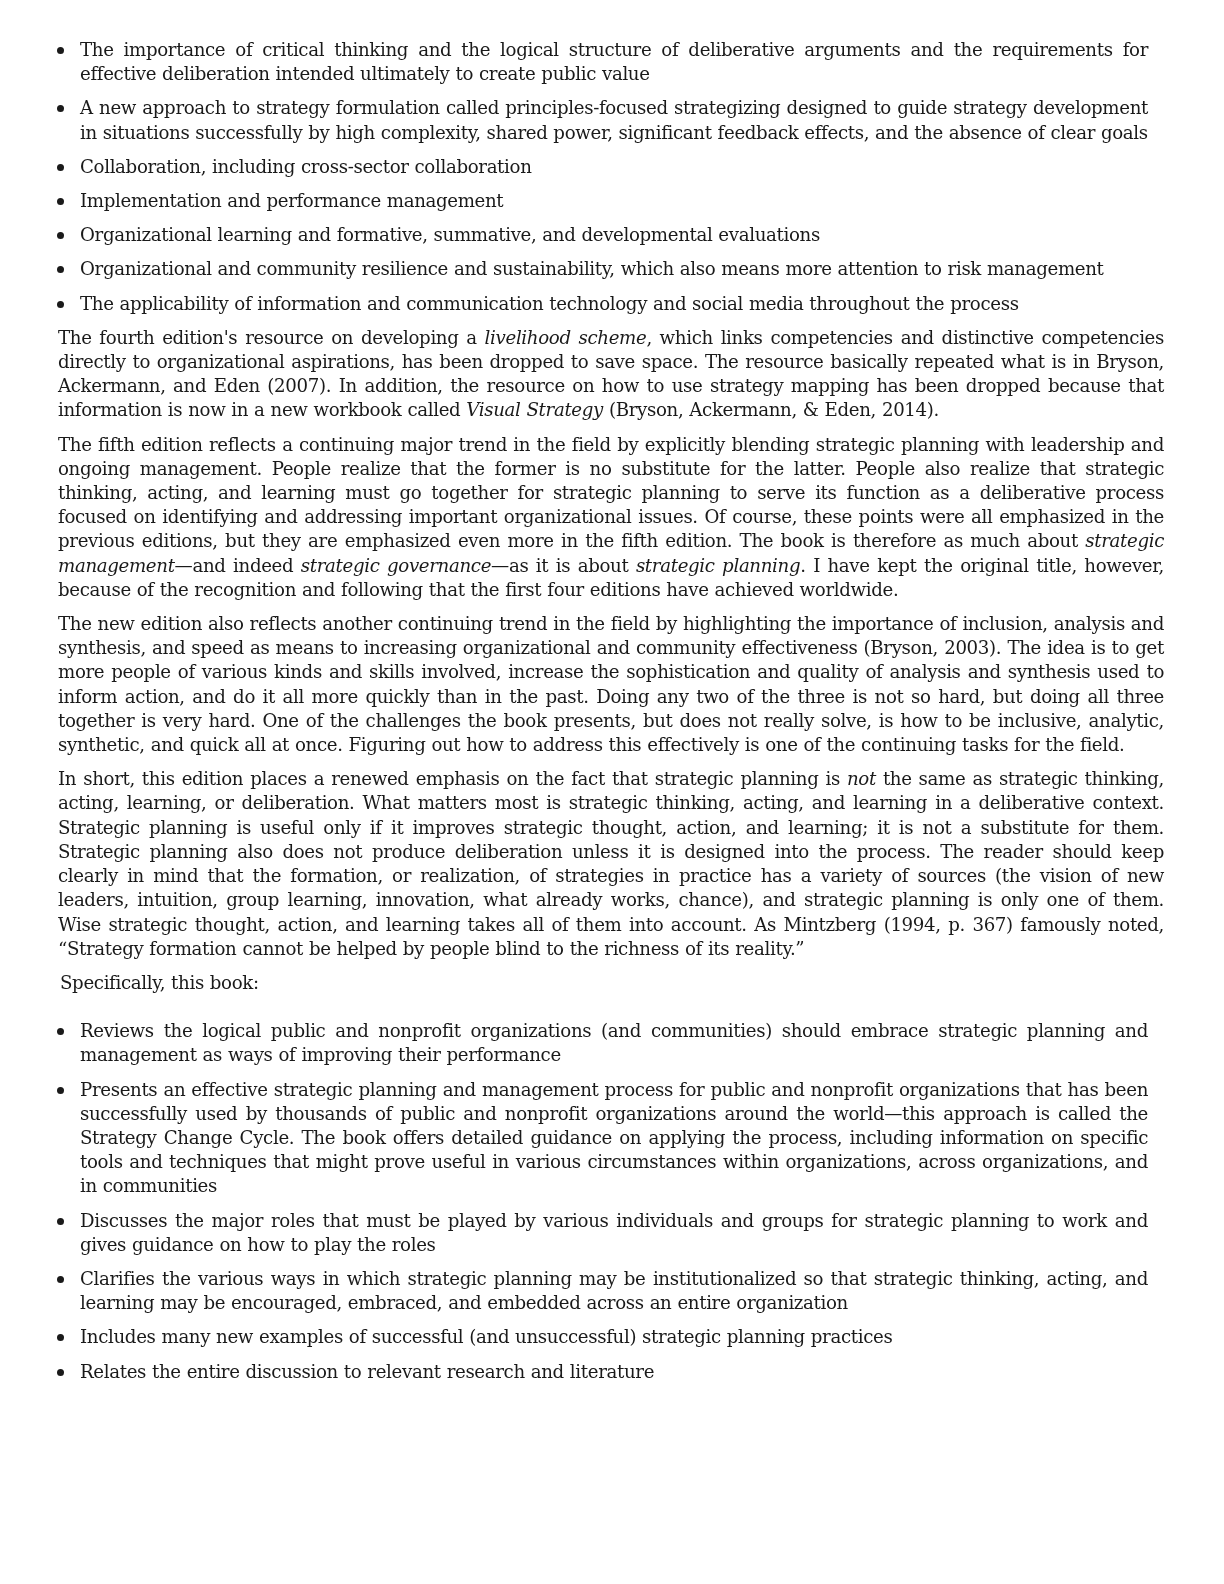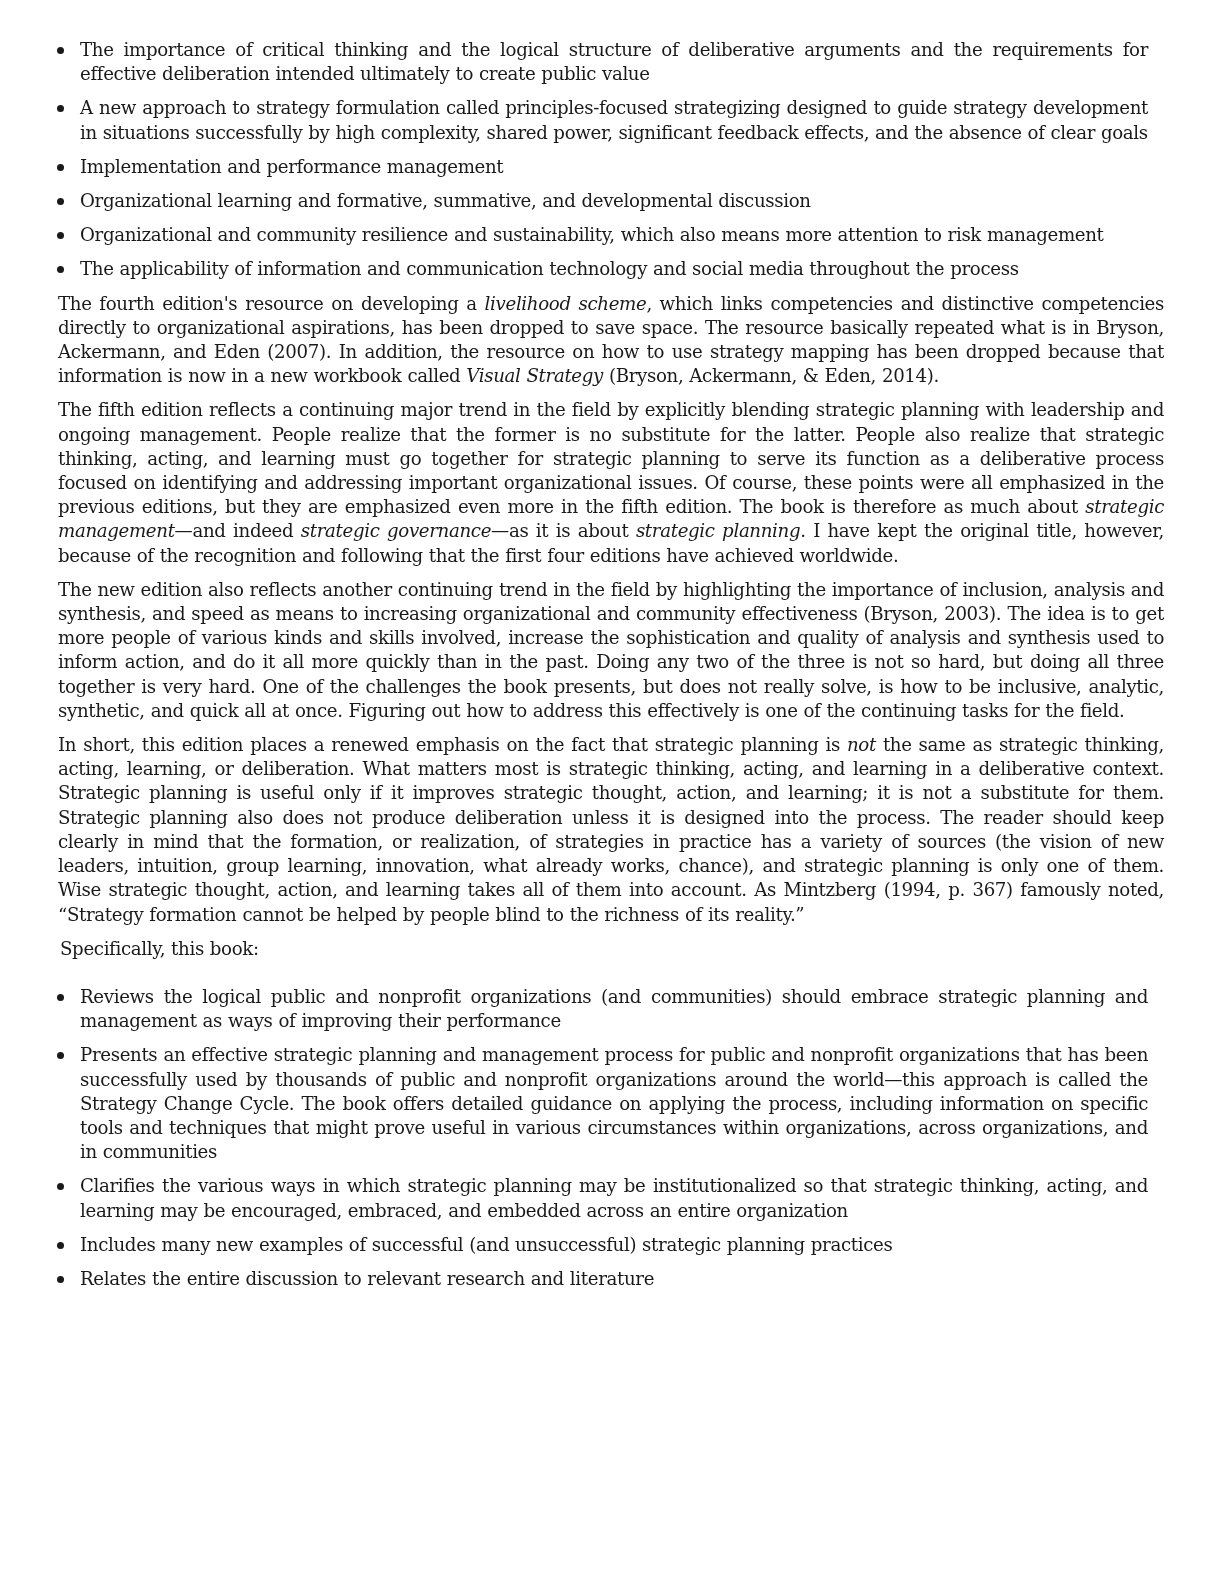--- a/index.html
+++ b/index.html
@@ -22,37 +22,39 @@
   em { font-style: italic; }
 </style>
 </head>
 <body>
 
 <div class="page">
 
   <ul class="bullets list-1">
     <li><span class="dot"></span><span>The importance of critical thinking and the logical structure of deliberative arguments and the requirements for effective deliberation intended ultimately to create public value</span></li>
     <li><span class="dot"></span><span>A new approach to strategy formulation called principles-focused strategizing designed to guide strategy development in situations successfully by high complexity, shared power, significant feedback effects, and the absence of clear goals</span></li>
+    <li><span class="dot"></span><span>Collaboration, including cross-sector collaboration</span></li>
     <li><span class="dot"></span><span>Implementation and performance management</span></li>
-    <li><span class="dot"></span><span>Organizational learning and formative, summative, and developmental discussion</span></li>
+    <li><span class="dot"></span><span>Organizational learning and formative, summative, and developmental evaluations</span></li>
     <li><span class="dot"></span><span>Organizational and community resilience and sustainability, which also means more attention to risk management</span></li>
     <li><span class="dot"></span><span>The applicability of information and communication technology and social media throughout the process</span></li>
   </ul>
 
   <p class="para"><span>The fourth edition's resource on developing a </span><em>livelihood scheme</em><span>, which links competencies and distinctive competencies directly to organizational aspirations, has been dropped to save space. The resource basically repeated what is in Bryson, Ackermann, and Eden (2007). In addition, the resource on how to use strategy mapping has been dropped because that information is now in a new workbook called </span><em>Visual Strategy</em><span> (Bryson, Ackermann, &amp; Eden, 2014).</span></p>
 
   <p class="para"><span>The fifth edition reflects a continuing major trend in the field by explicitly blending strategic planning with leadership and ongoing management. People realize that the former is no substitute for the latter. People also realize that strategic thinking, acting, and learning must go together for strategic planning to serve its function as a deliberative process focused on identifying and addressing important organizational issues. Of course, these points were all emphasized in the previous editions, but they are emphasized even more in the fifth edition. The book is therefore as much about </span><em>strategic management</em><span>—and indeed </span><em>strategic governance</em><span>—as it is about </span><em>strategic planning</em><span>. I have kept the original title, however, because of the recognition and following that the first four editions have achieved worldwide.</span></p>
 
   <p class="para">The new edition also reflects another continuing trend in the field by highlighting the importance of inclusion, analysis and synthesis, and speed as means to increasing organizational and community effectiveness (Bryson, 2003). The idea is to get more people of various kinds and skills involved, increase the sophistication and quality of analysis and synthesis used to inform action, and do it all more quickly than in the past. Doing any two of the three is not so hard, but doing all three together is very hard. One of the challenges the book presents, but does not really solve, is how to be inclusive, analytic, synthetic, and quick all at once. Figuring out how to address this effectively is one of the continuing tasks for the field.</p>
 
   <p class="para"><span>In short, this edition places a renewed emphasis on the fact that strategic planning is </span><em>not</em><span> the same as strategic thinking, acting, learning, or deliberation. What matters most is strategic thinking, acting, and learning in a deliberative context. Strategic planning is useful only if it improves strategic thought, action, and learning; it is not a substitute for them. Strategic planning also does not produce deliberation unless it is designed into the process. The reader should keep clearly in mind that the formation, or realization, of strategies in practice has a variety of sources (the vision of new leaders, intuition, group learning, innovation, what already works, chance), and strategic planning is only one of them. Wise strategic thought, action, and learning takes all of them into account. As Mintzberg (1994, p. 367) famously noted, “Strategy formation cannot be helped by people blind to the richness of its reality.”</span></p>
 
   <p class="intro">Specifically, this book:</p>
 
   <ul class="bullets">
     <li><span class="dot"></span><span>Reviews the logical public and nonprofit organizations (and communities) should embrace strategic planning and management as ways of improving their performance</span></li>
     <li><span class="dot"></span><span>Presents an effective strategic planning and management process for public and nonprofit organizations that has been successfully used by thousands of public and nonprofit organizations around the world—this approach is called the Strategy Change Cycle. The book offers detailed guidance on applying the process, including information on specific tools and techniques that might prove useful in various circumstances within organizations, across organizations, and in communities</span></li>
+    <li><span class="dot"></span><span>Discusses the major roles that must be played by various individuals and groups for strategic planning to work and gives guidance on how to play the roles</span></li>
     <li><span class="dot"></span><span>Clarifies the various ways in which strategic planning may be institutionalized so that strategic thinking, acting, and learning may be encouraged, embraced, and embedded across an entire organization</span></li>
     <li><span class="dot"></span><span>Includes many new examples of successful (and unsuccessful) strategic planning practices</span></li>
     <li><span class="dot"></span><span>Relates the entire discussion to relevant research and literature</span></li>
   </ul>
 
 </div>
 
 </body></html>

